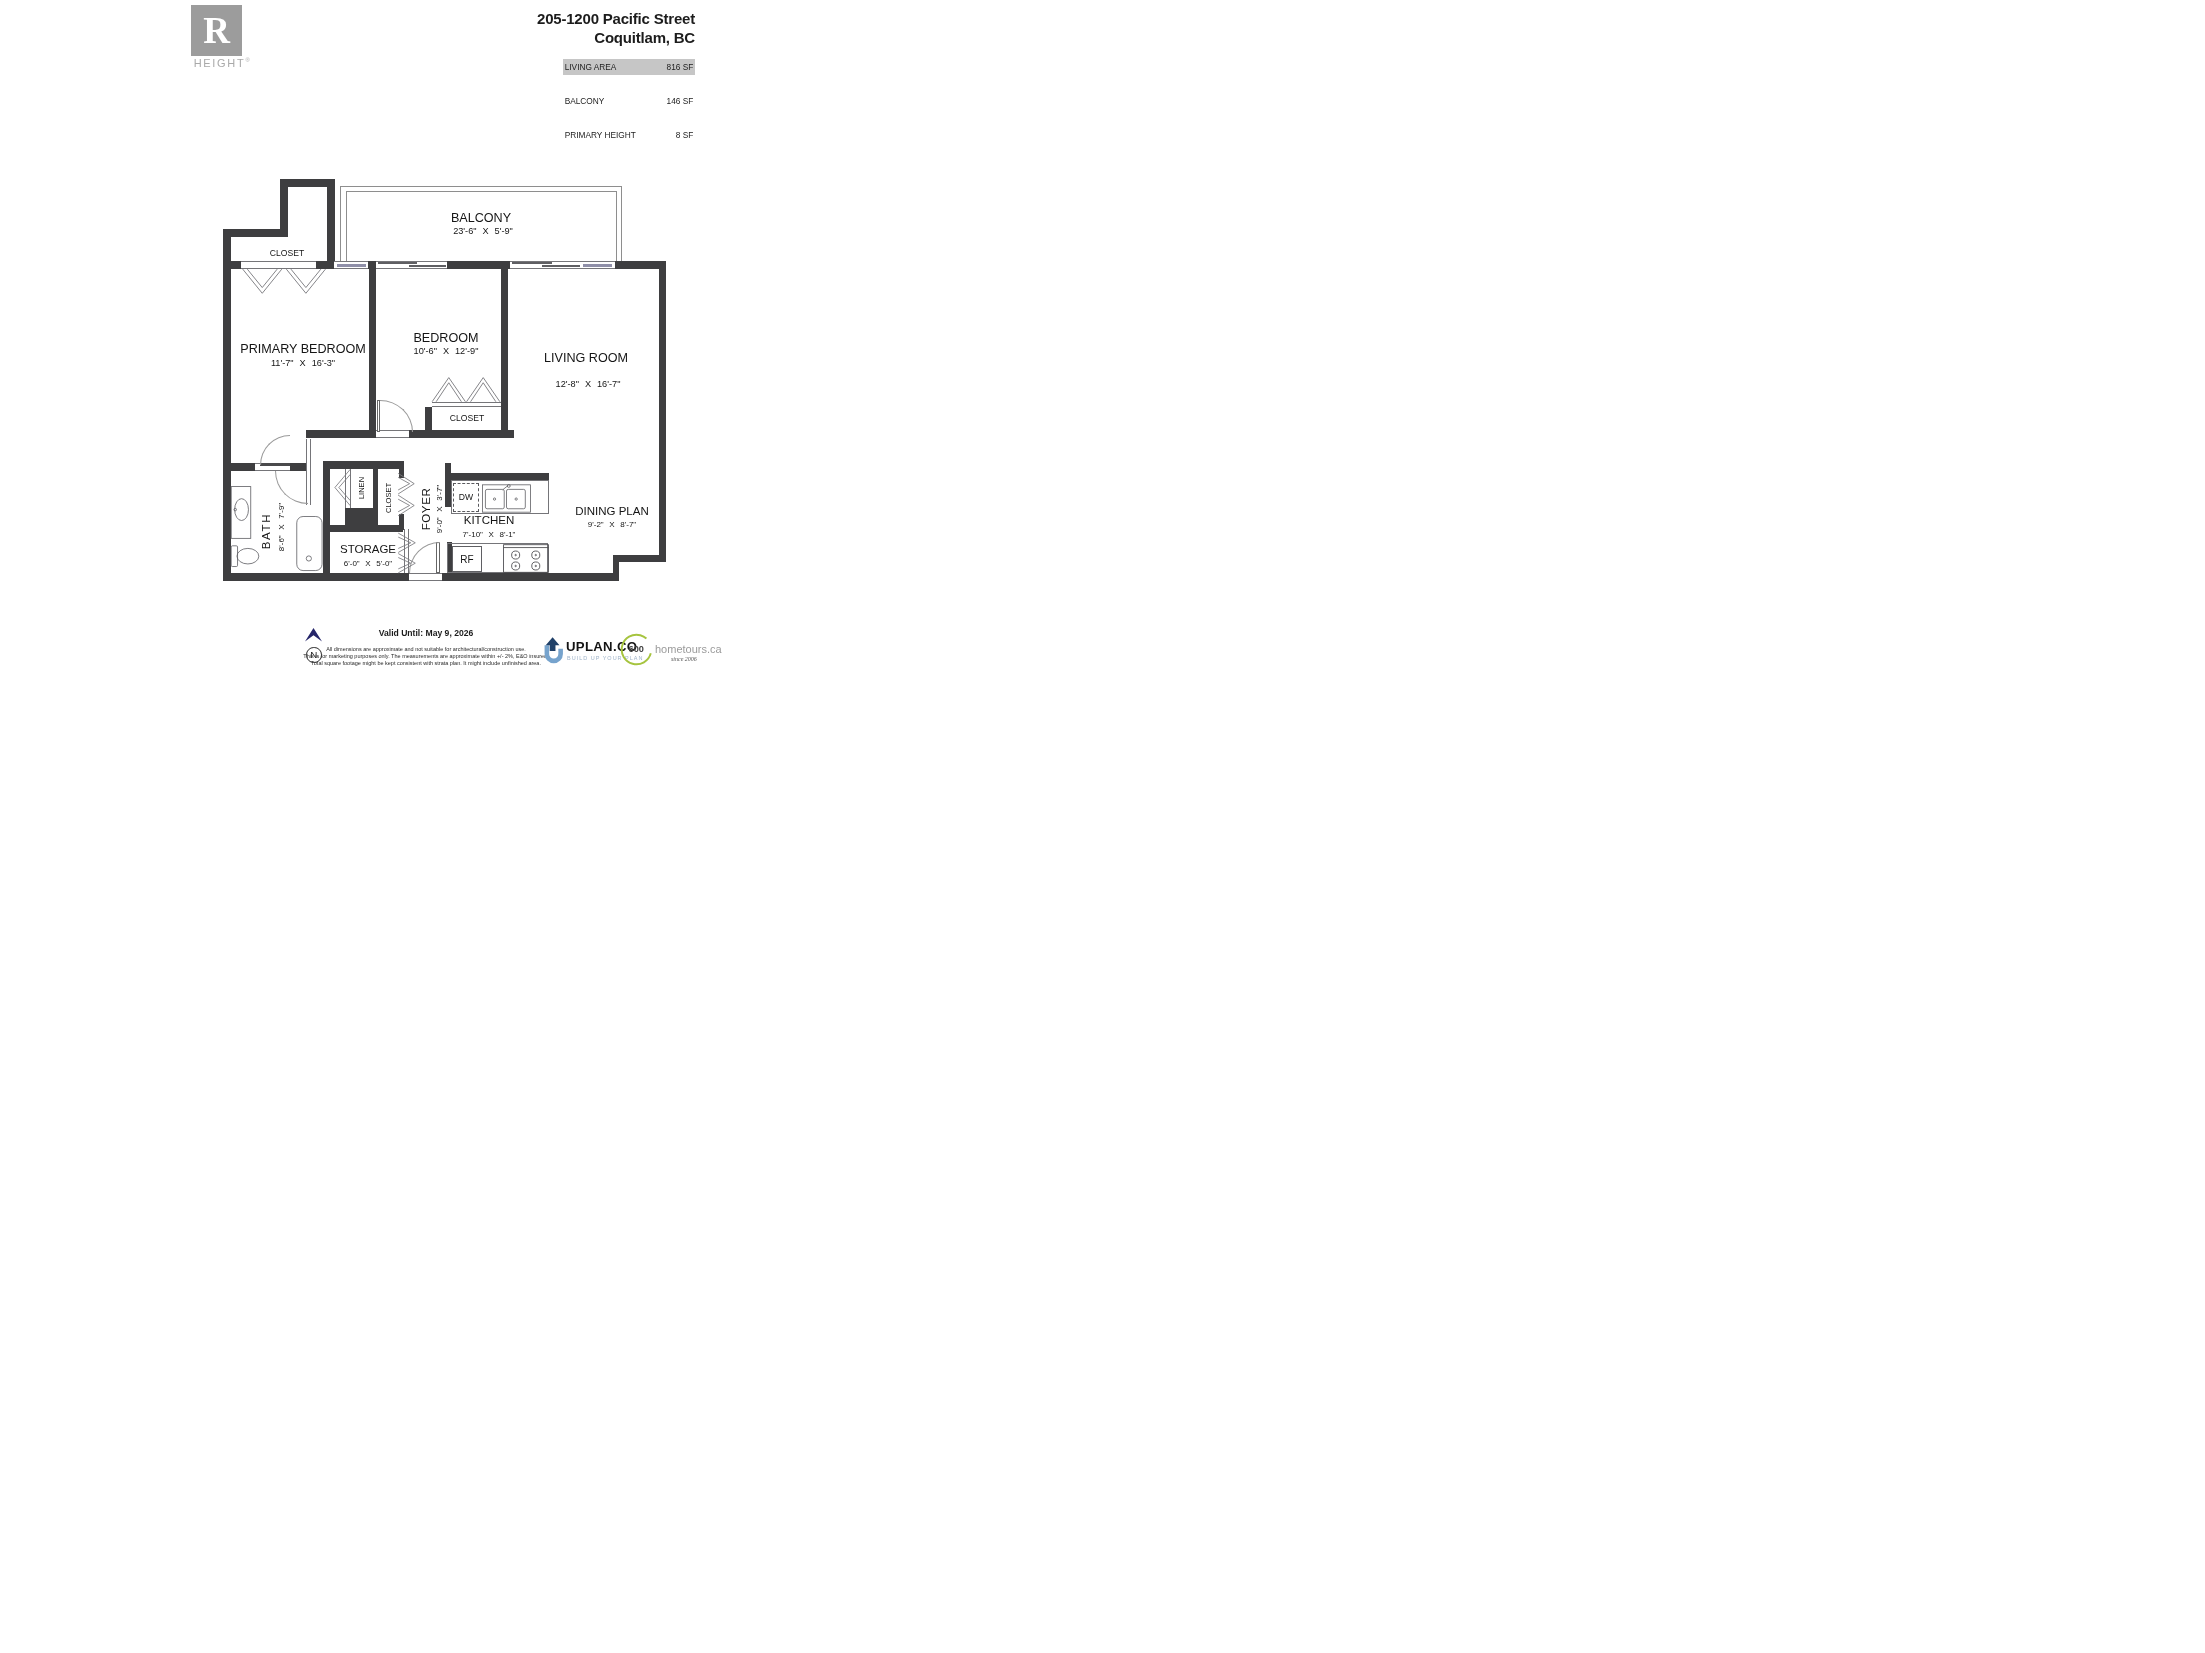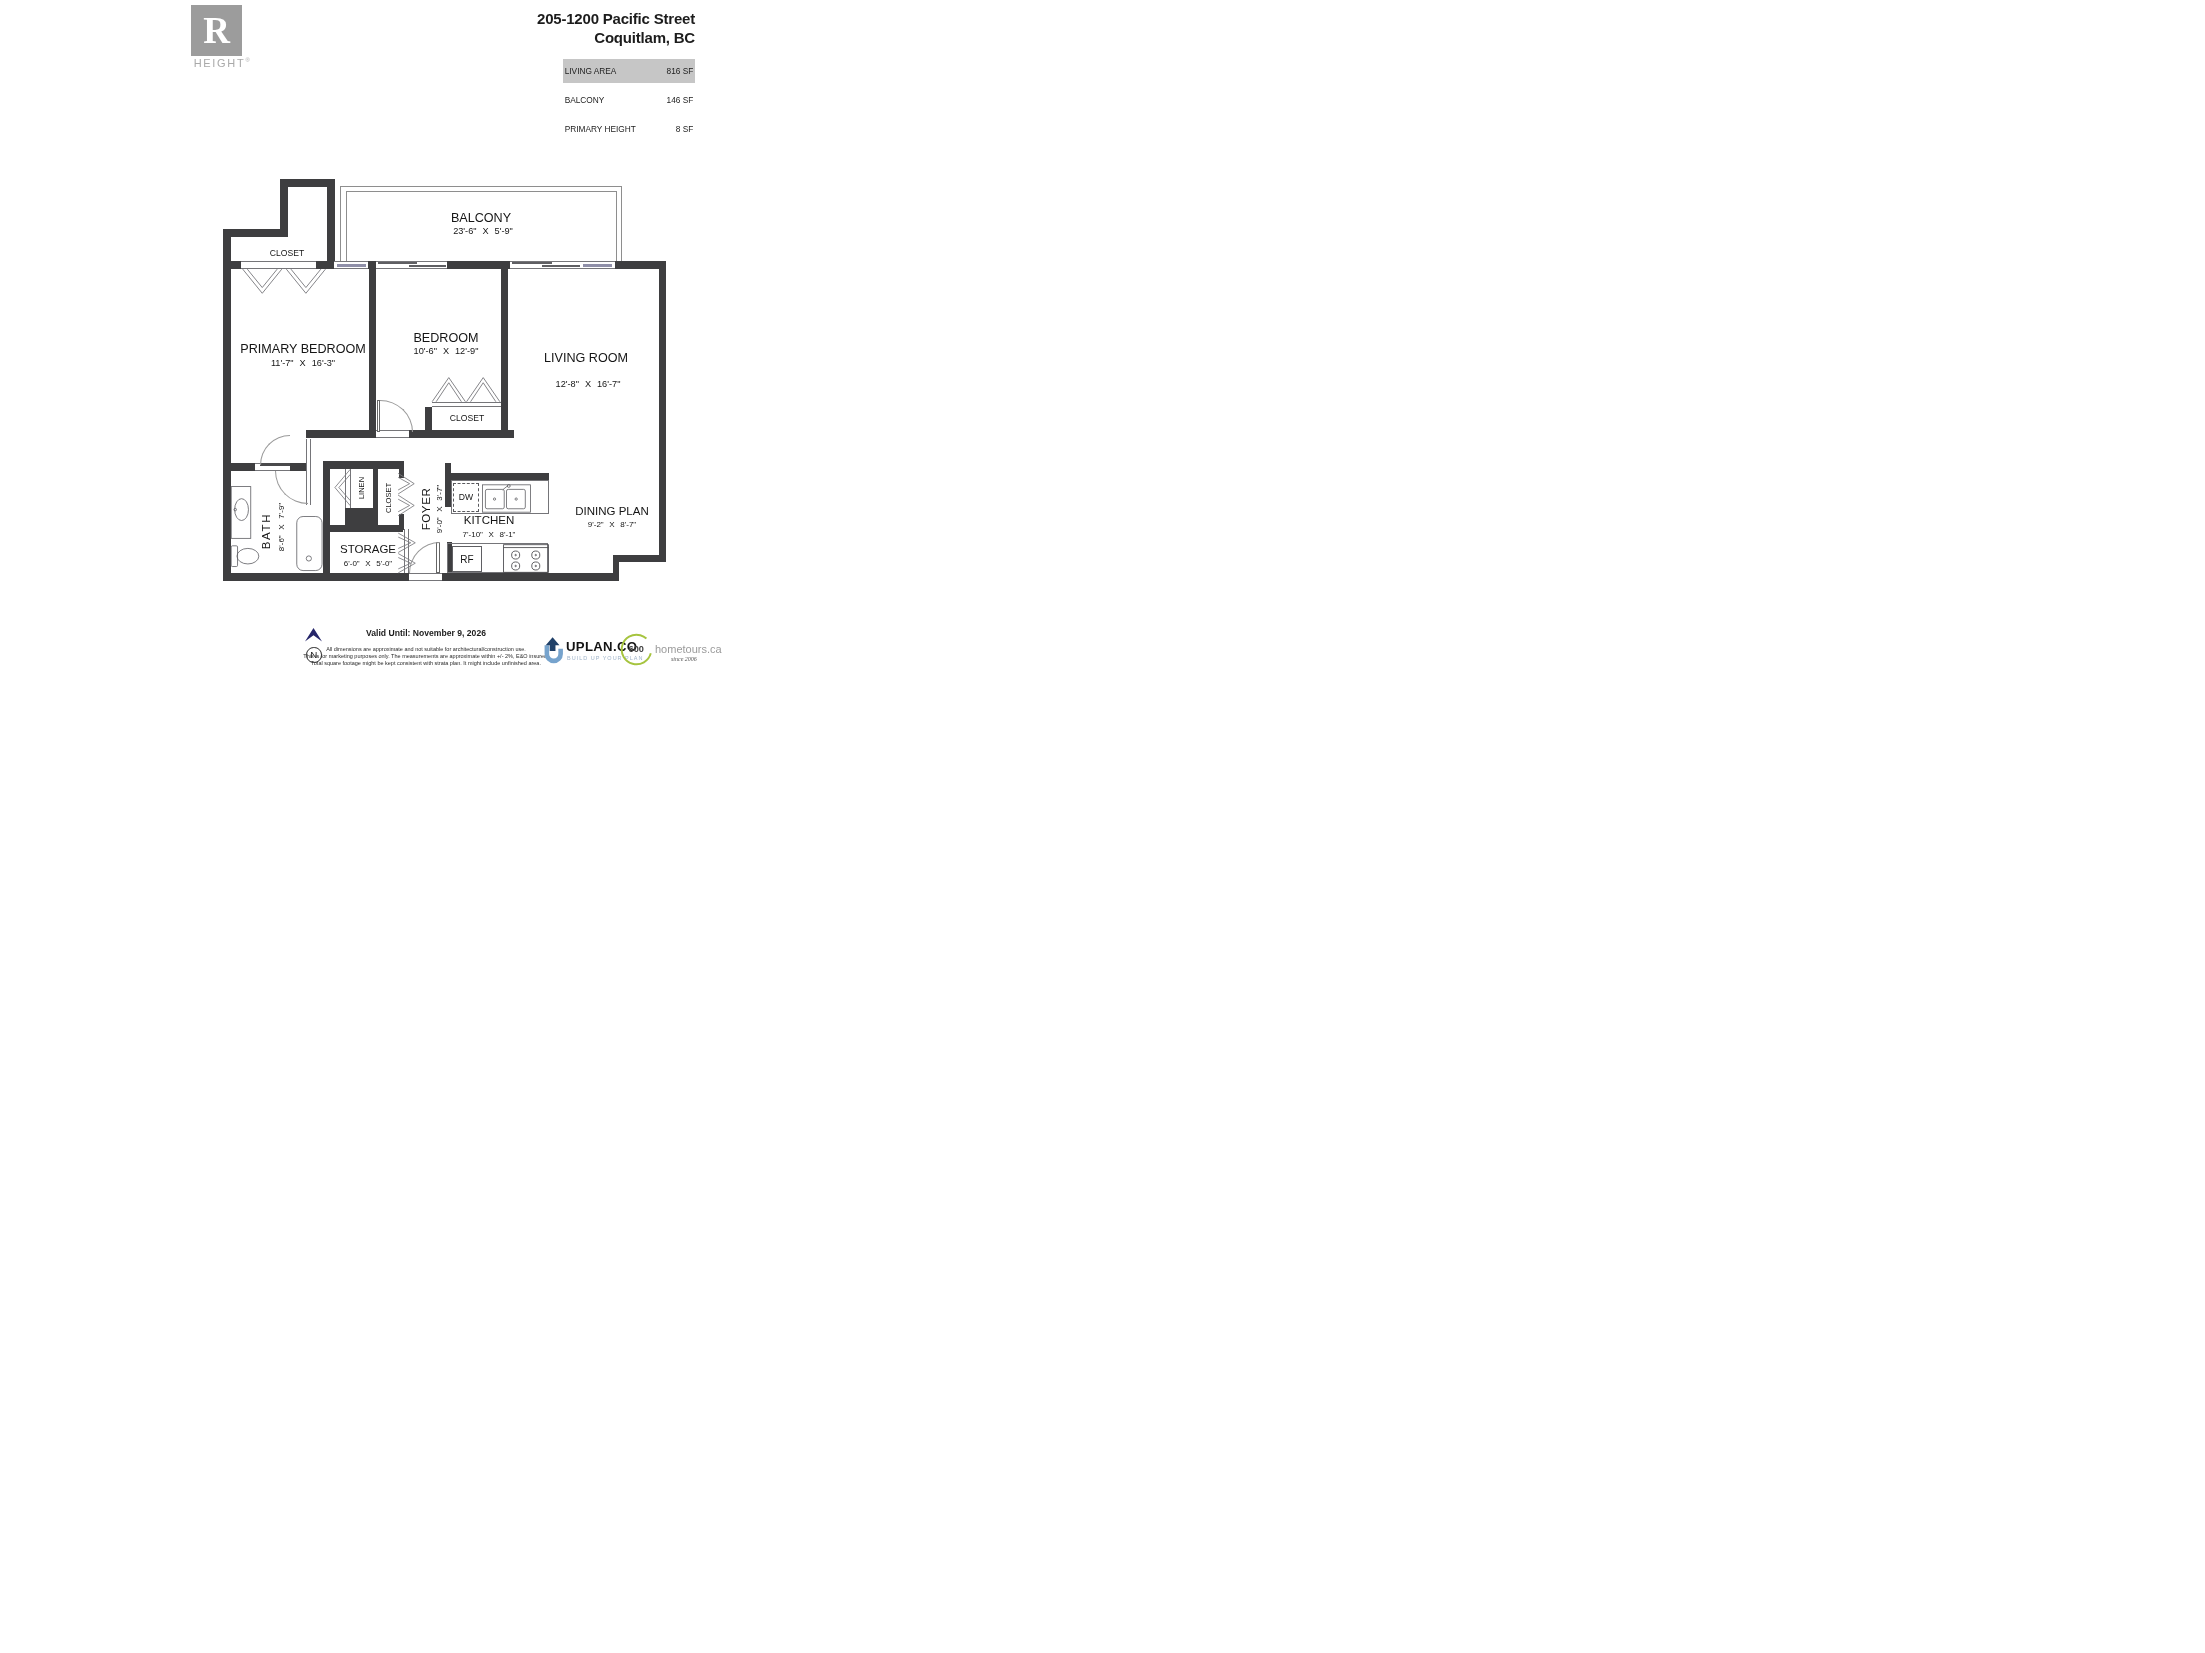--- a/index.html
+++ b/index.html
@@ -35,21 +35,21 @@
   .dsm{font-size:8px;}
   .lv{transform:translate(-50%,-50%) rotate(-90deg);}
   .box{position:absolute;box-sizing:border-box;}
   
   .logo-square{position:absolute;left:191px;top:4.6px;width:51px;height:51px;background:var(--realtor-gray);display:flex;align-items:center;justify-content:center;}
   .logo-square span{color:#fff;font-family:"Liberation Serif",serif;font-weight:bold;font-size:37px;line-height:1;}
   .realtor-word{position:absolute;left:188px;top:57px;width:69px;text-align:center;font-size:11px;letter-spacing:1.7px;color:#a9a9a9;}
   .realtor-word sup{font-size:5.7px;}
   .addr{position:absolute;left:494px;top:10.3px;width:201px;text-align:right;font-weight:bold;font-size:15px;line-height:1.25;letter-spacing:-0.2px;}
   .stats{position:absolute;left:563px;top:59px;width:132px;font-size:8.3px;}
-  .srow{display:flex;justify-content:space-between;align-items:center;height:24px;padding:0 1.7px;margin-bottom:5px;text-align:center;}
+  .srow{display:flex;justify-content:space-between;align-items:center;height:16px;padding:0 1.7px;margin-bottom:18px;text-align:center;}
   .srow.hl{background:var(--highlight-row);}
   
   .valid{position:absolute;left:426px;top:633px;transform:translate(-50%,-50%);font-size:8.6px;font-weight:600;}
   .disc{position:absolute;left:426px;transform:translateX(-50%);font-size:5.5px;color:#2a2a2a;white-space:nowrap;}
   .ncircle{position:absolute;left:306px;top:647px;width:15.5px;height:15.5px;border:0.9px solid #2b2b2b;border-radius:50%;box-sizing:border-box;display:flex;align-items:center;justify-content:center;font-size:9.8px;}
   .uplan-name{position:absolute;left:566px;top:639px;font-size:13.2px;font-weight:700;color:#141414;letter-spacing:0.3px;}
   .uplan-tag{position:absolute;left:567px;top:655px;font-size:5.5px;letter-spacing:1px;color:#9fb3c8;}
   .h360-num{position:absolute;left:623px;top:644px;width:26.4px;text-align:center;font-size:9.2px;font-weight:700;color:#3f3f3f;}
   .h360-name{position:absolute;left:655px;top:643px;font-size:11px;color:#9b9b9b;}
   .h360-since{position:absolute;left:671px;top:656px;font-size:6px;font-style:italic;font-family:"Liberation Serif",serif;color:#555;}
@@ -259,21 +259,21 @@
   <div class="lbl" style="left:467px;top:559px;font-size:10px">RF</div>
 </div>
 
 <svg style="left:305px;top:628px" width="17" height="17" viewBox="0 0 30 30">
   <polygon points="15,0 30,24 15,13 0,24" fill="var(--north-navy)"></polygon>
 </svg>
 <div class="ncircle">
     <span>N</span>
   </div>
 
-<div class="valid">Valid Until: November 9, 2026</div>
+<div class="valid">Valid Until: May 9, 2026</div>
 <div class="disc" style="top:646px">All dimensions are approximate and not suitable for architectural/construction use.</div>
 <div class="disc" style="top:653px">This is for marketing purposes only. The measurements are approximate within +/- 2%, E&amp;O insured.</div>
 <div class="disc" style="top:660px">Total square footage might be kept consistent with strata plan. It might include unfinished area.</div>
 
 <svg style="left:544px;top:635px" width="19.5" height="27.6" viewBox="0 0 34 48">
   <path d="M5,18 V33 a12,12 0 0 0 24,0 V24" fill="none" stroke="var(--uplan-blue)" stroke-width="8"></path>
   <polygon points="3,18 15,4 27,18 20,18 20,28 10,28 10,18" fill="var(--uplan-navy)"></polygon>
 </svg>
 <div class="uplan-name">UPLAN.CO</div>
 <div class="uplan-tag">BUILD UP YOUR PLAN</div>

